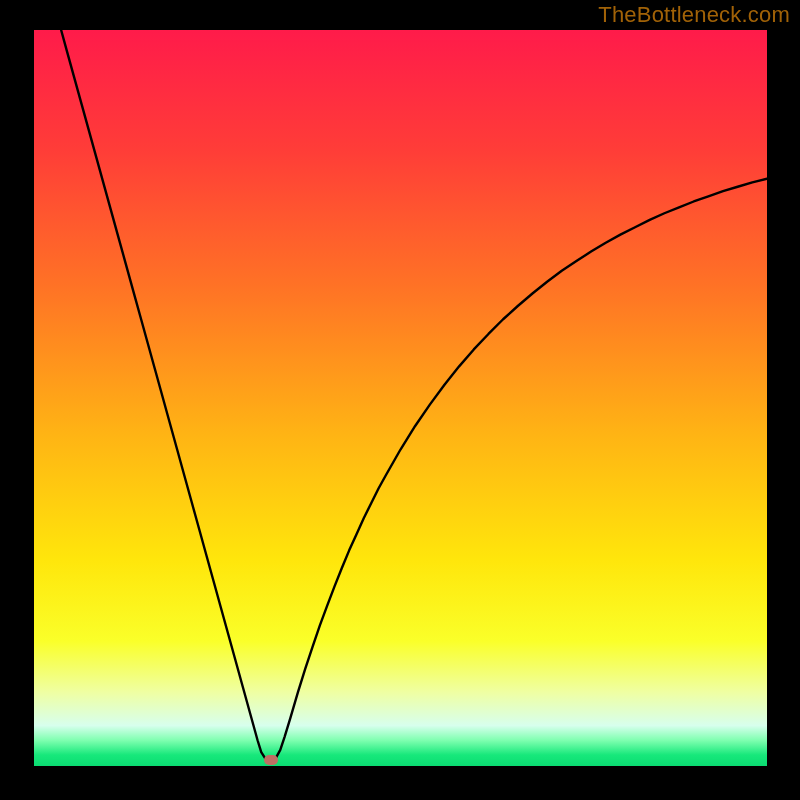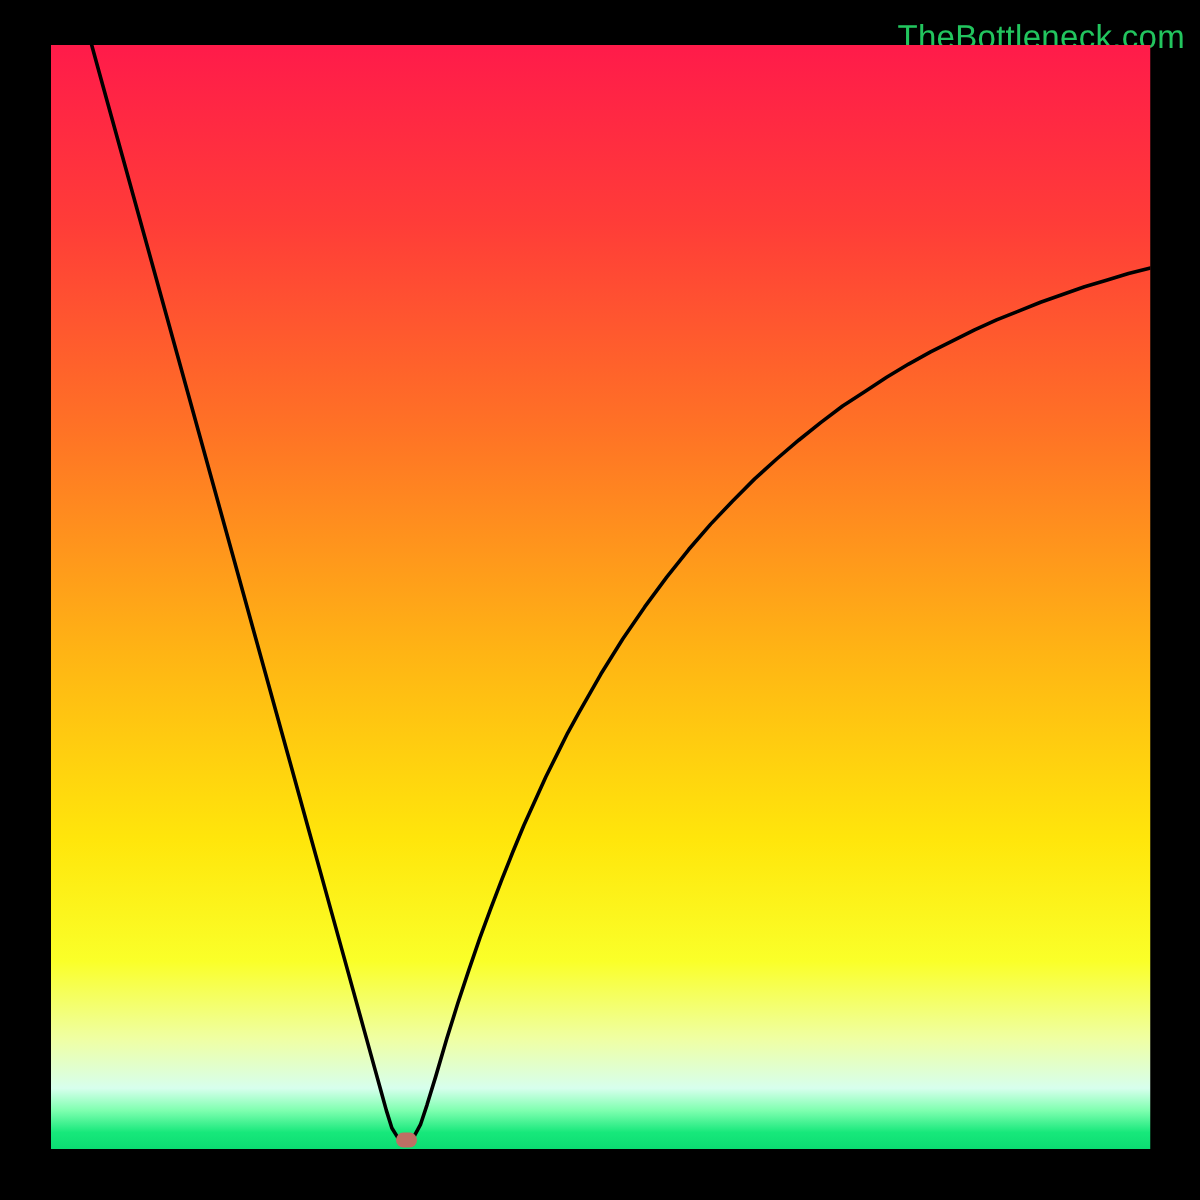--- a/index.html
+++ b/index.html
@@ -14,23 +14,23 @@
   .frame {
     position: absolute;
     left: 0;
     top: 0;
     width: 800px;
     height: 800px;
     background: #000;
   }
   .attribution {
     position: absolute;
-    top: 12px;
+    top: 2px;
     right: 10px;
-    color: #22c55e;
+    color: #a16207;
     font-size: 22px;
     letter-spacing: 0.2px;
     user-select: none;
   }
   .plot {
     position: absolute;
     left: 34px;
     top: 30px;
     width: 733px;
     height: 736px;

